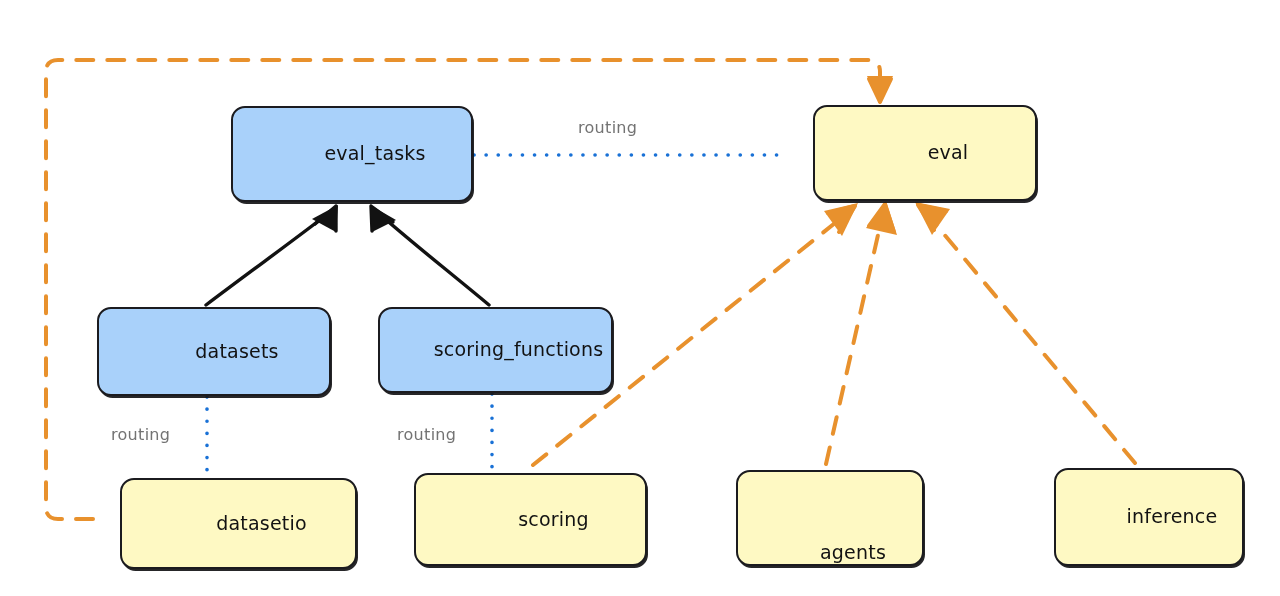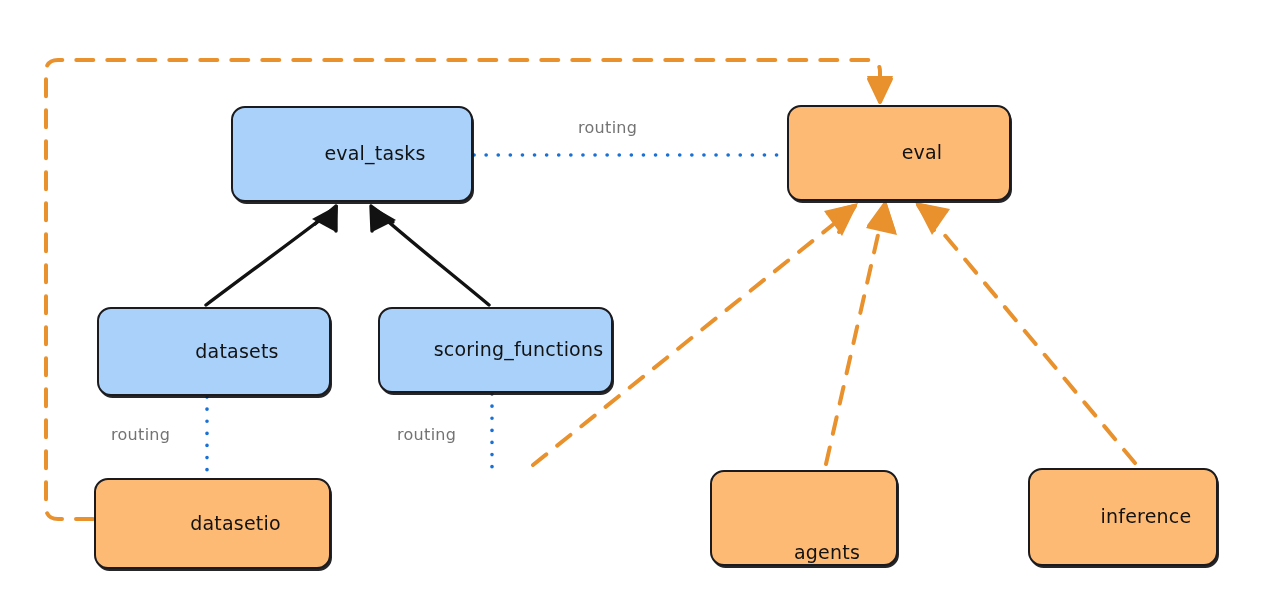--- a/index.html
+++ b/index.html
@@ -9,21 +9,21 @@
   #canvas{position:relative;width:1280px;height:596px;background:#ffffff;}
   #wires{position:absolute;left:0;top:0;width:1280px;height:596px;}
 
   .node{position:absolute;box-sizing:border-box;
         display:flex;align-items:center;justify-content:center;
         border:2.6px solid #1b1b1f;border-radius:14px;
         color:#121212;font-size:19px;letter-spacing:.2px;
         text-align:center;line-height:1.15;
         box-shadow:1.5px 2.5px 0 -0.5px rgba(20,20,22,.92);padding-left:46px;}
   .node.api{background:#a9d1fa;}
-  .node.provider{background:#fdba74;}
+  .node.provider{background:#fef9c3;margin-left:26px;}
   .node span{pointer-events:none;}
 
   .edge-label{position:absolute;color:#737373;font-size:16px;
               letter-spacing:.3px;white-space:nowrap;}
 </style>
 </head>
 <body>
 
 <div id="canvas">
 
@@ -91,20 +91,23 @@
   </div>
 
   <div class="node api" style="left:378px;top:307px;width:235px;height:86px;">
     <span>scoring_functions</span>
   </div>
 
   <div class="node provider" style="left:94px;top:478px;width:237px;height:91px;">
     <span>datasetio</span>
   </div>
 
+  <div class="node provider" style="left:388px;top:473px;width:233px;height:93px;">
+    <span>scoring</span>
+  </div>
 
   <div class="node provider" style="left:710px;top:470px;width:188px;height:96px;align-items:flex-end;">
     <span>agents</span>
   </div>
 
   <div class="node provider" style="left:1028px;top:468px;width:190px;height:98px;">
     <span>inference</span>
   </div>
 
   <div class="edge-label" style="left:578px;top:118px;">routing</div>

